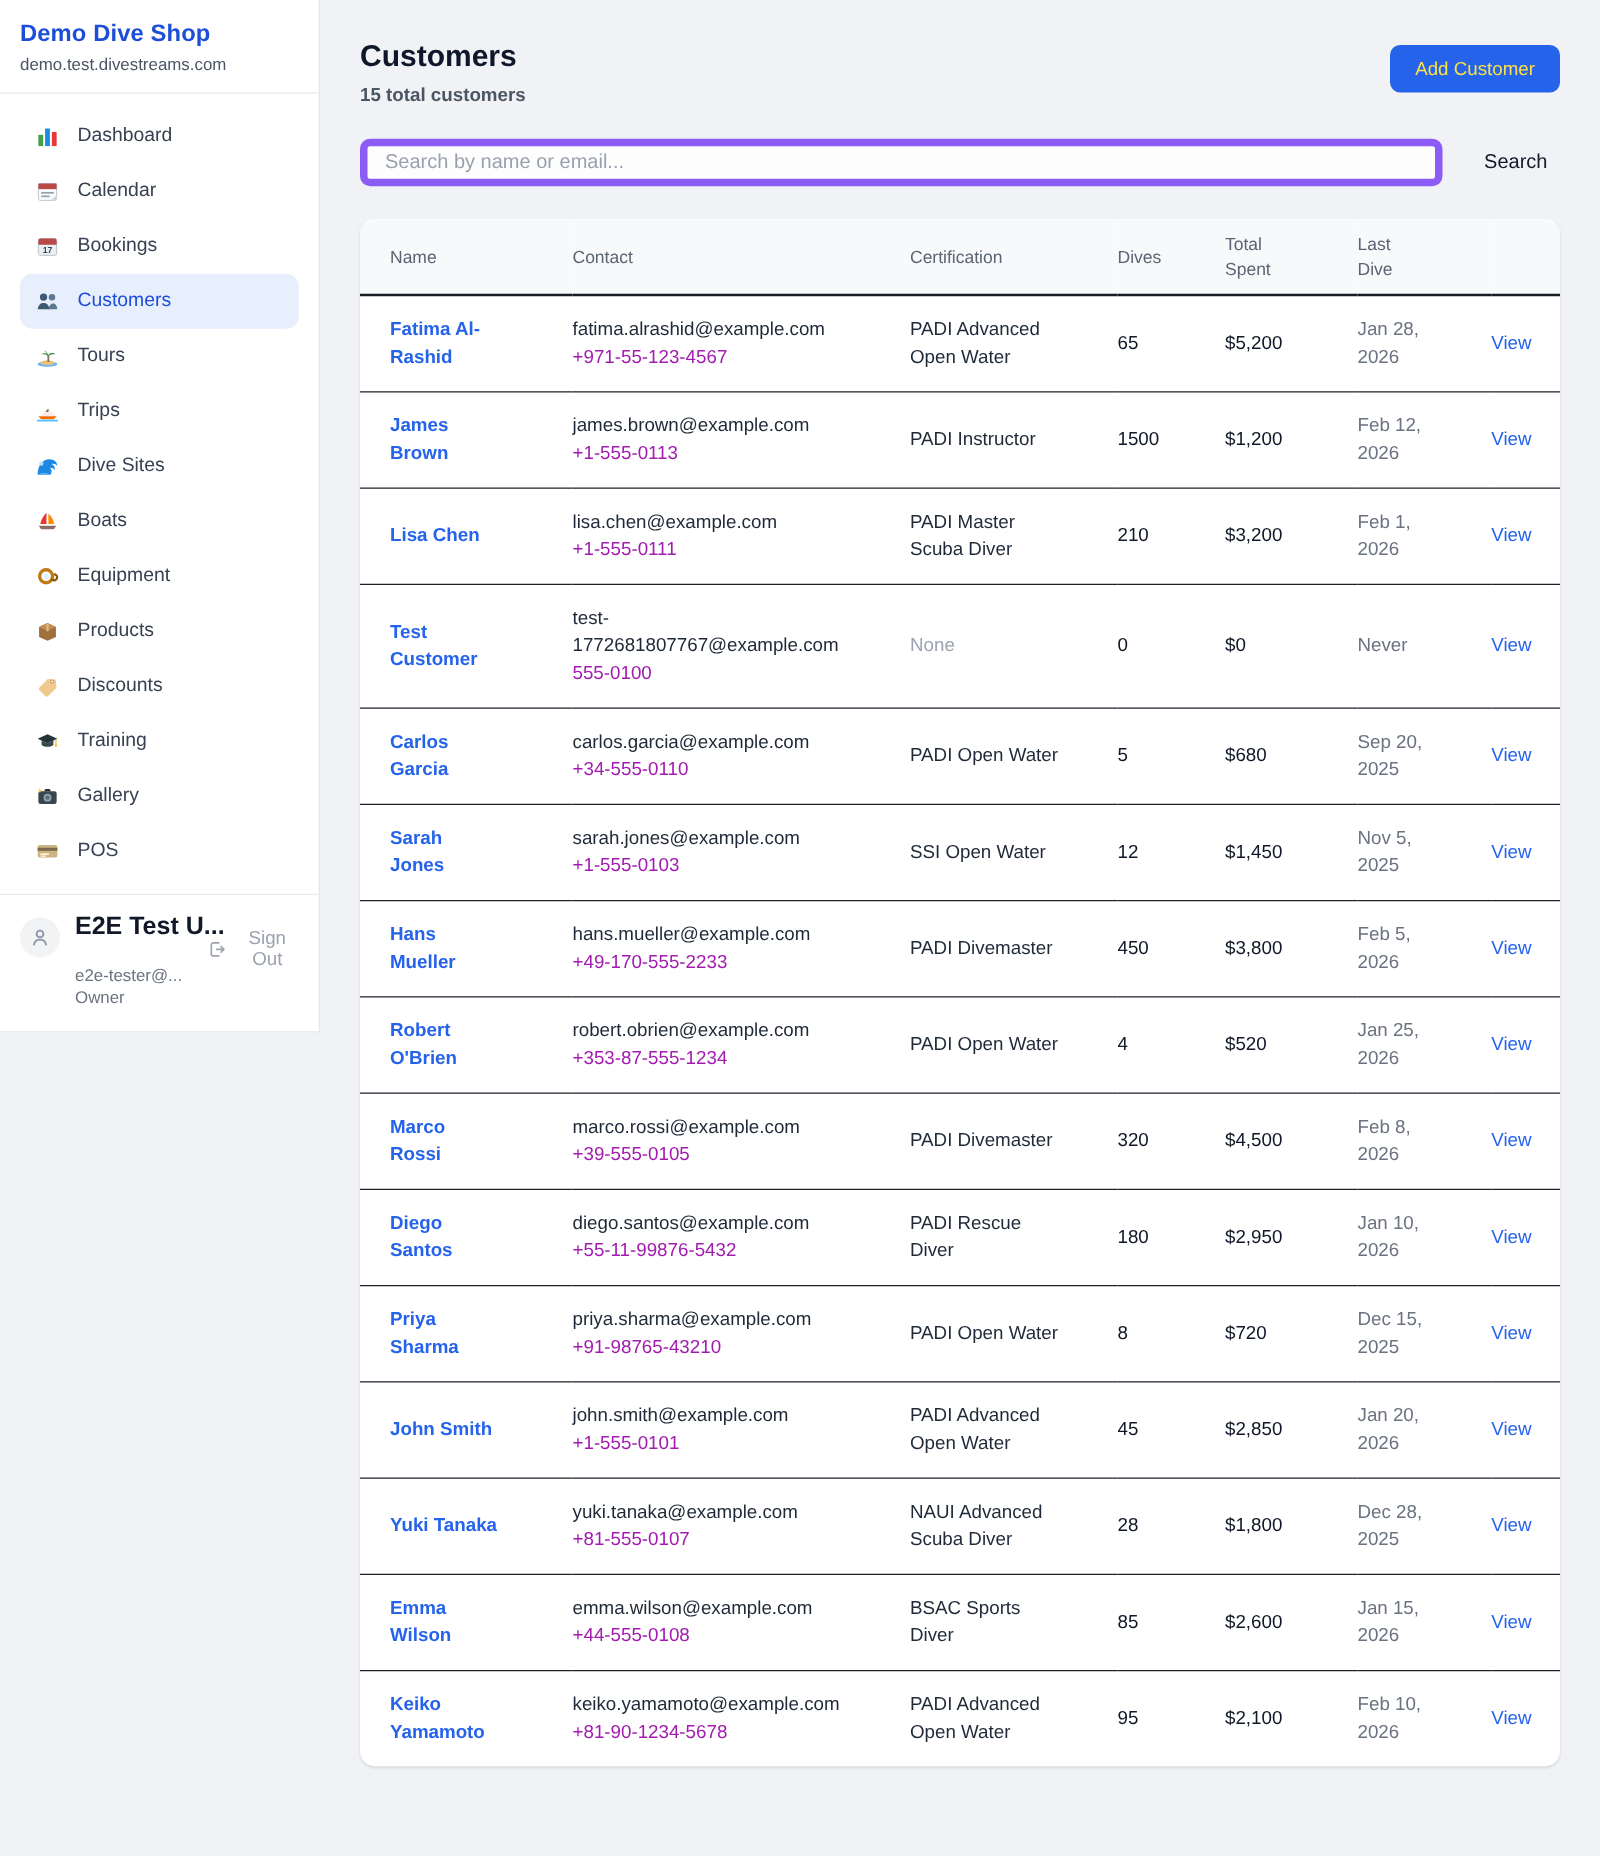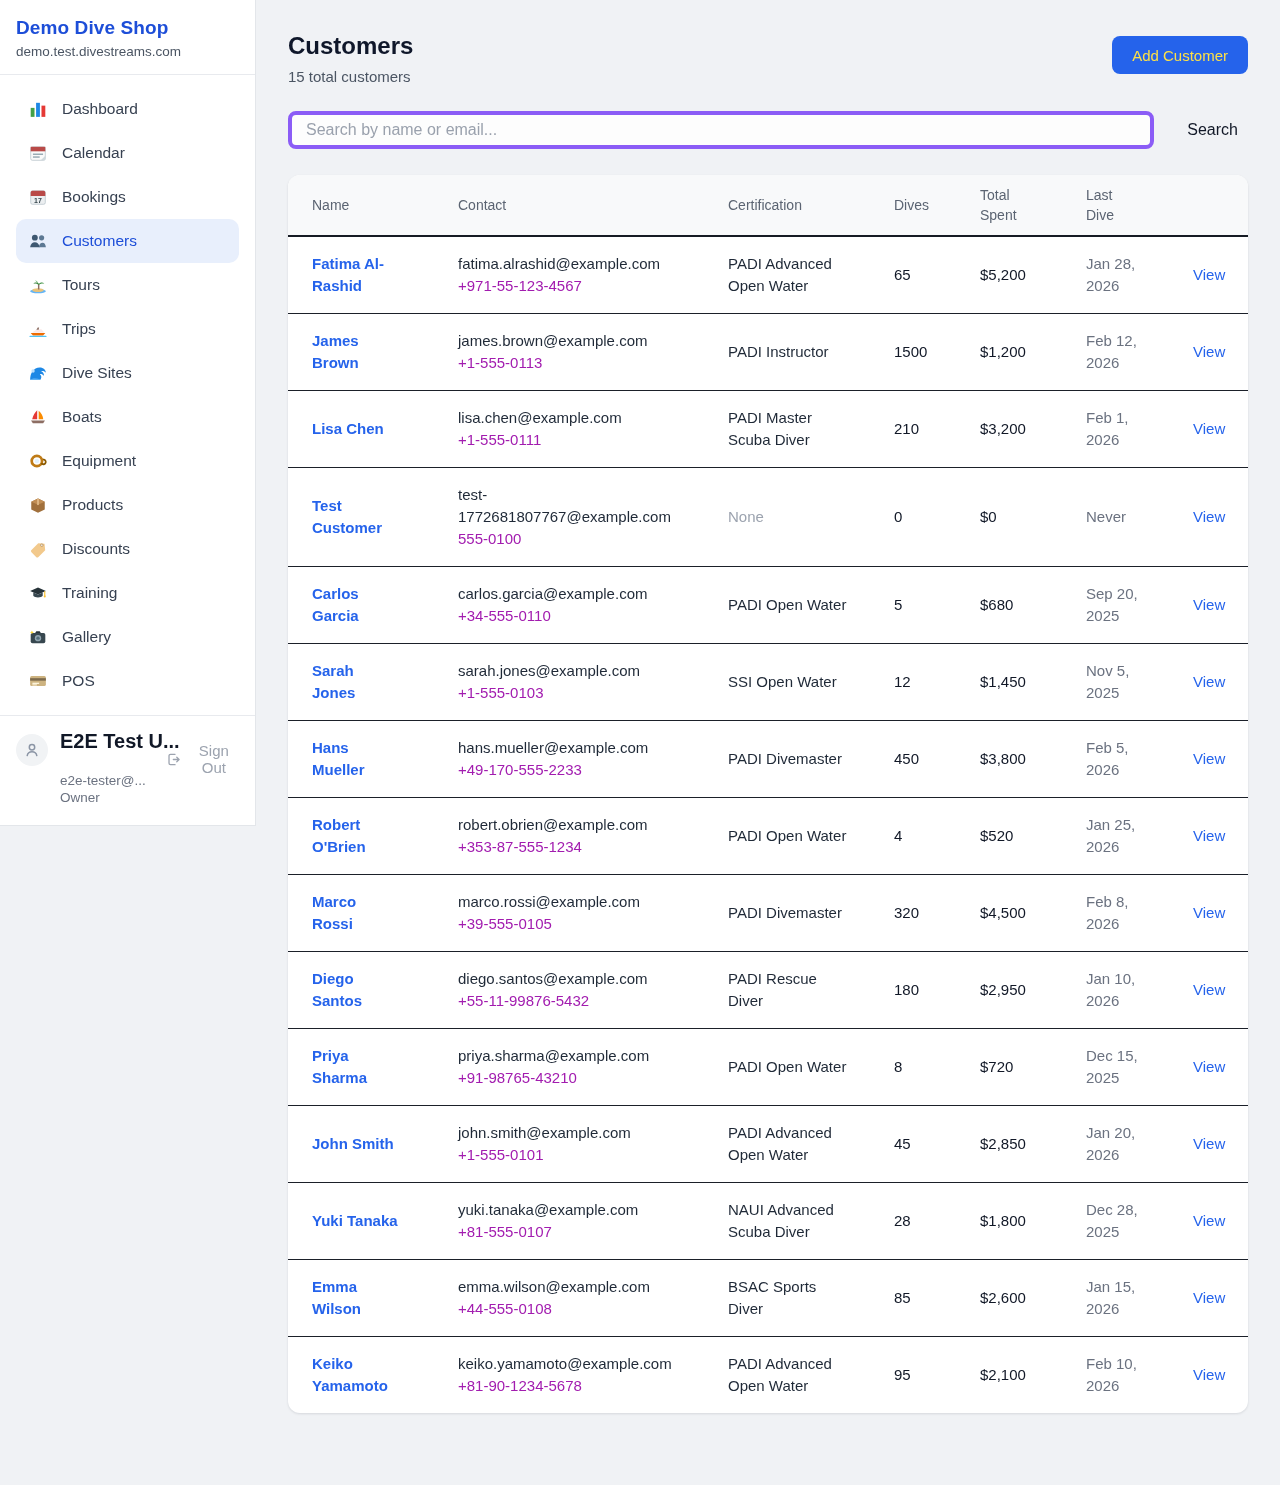--- a/index.html
+++ b/index.html
@@ -45,29 +45,29 @@
   .signout {
     margin-left:auto; display:flex; align-items:center; gap:8px;
     color:#9ca3af; font-size:15px; cursor:pointer; background:none; border:none;
     font-family:inherit; padding:0; margin-top:12px;
   }
 
   
   .main { flex:1; padding:32px 32px 32px 32px; }
   .page-header { display:flex; align-items:flex-start; justify-content:space-between; margin-bottom:26px; }
   .page-title { font-size:24px; font-weight:700; color:#0f172a; }
-  .page-subtitle { font-size:15px; color:#4b5563; margin-top:8px; }
+  .page-subtitle { font-size:15px; color:#4b5563; margin-top:8px;font-weight:bold; }
   .btn-primary {
     background:#2563eb; color:#fde047; border:none; border-radius:8px;
     height:38px; padding:0 20px; font-size:15px; font-weight:500;
     font-family:inherit; cursor:pointer; margin-top:4px;
   }
   .search-row { display:flex; align-items:center; margin-bottom:26px; }
   .search-input {
-    flex:0 0 866px; width:866px; height:38px; border:4px solid #8b5cf6; border-radius:8px;
+    flex:0 0 866px; width:866px; height:38px; border:6px solid #8b5cf6; border-radius:8px;
     padding:0 14px; font-size:16px; font-family:inherit; color:#111827; background:#fdfdfd;
   }
   .search-input::placeholder { color:#9aa1ad; }
   .search-btn {
     margin-left:auto; background:none; border:none; font-family:inherit;
     font-size:16px; color:#111827; cursor:pointer; padding:6px 10px;
   }
 
   
   .card {

